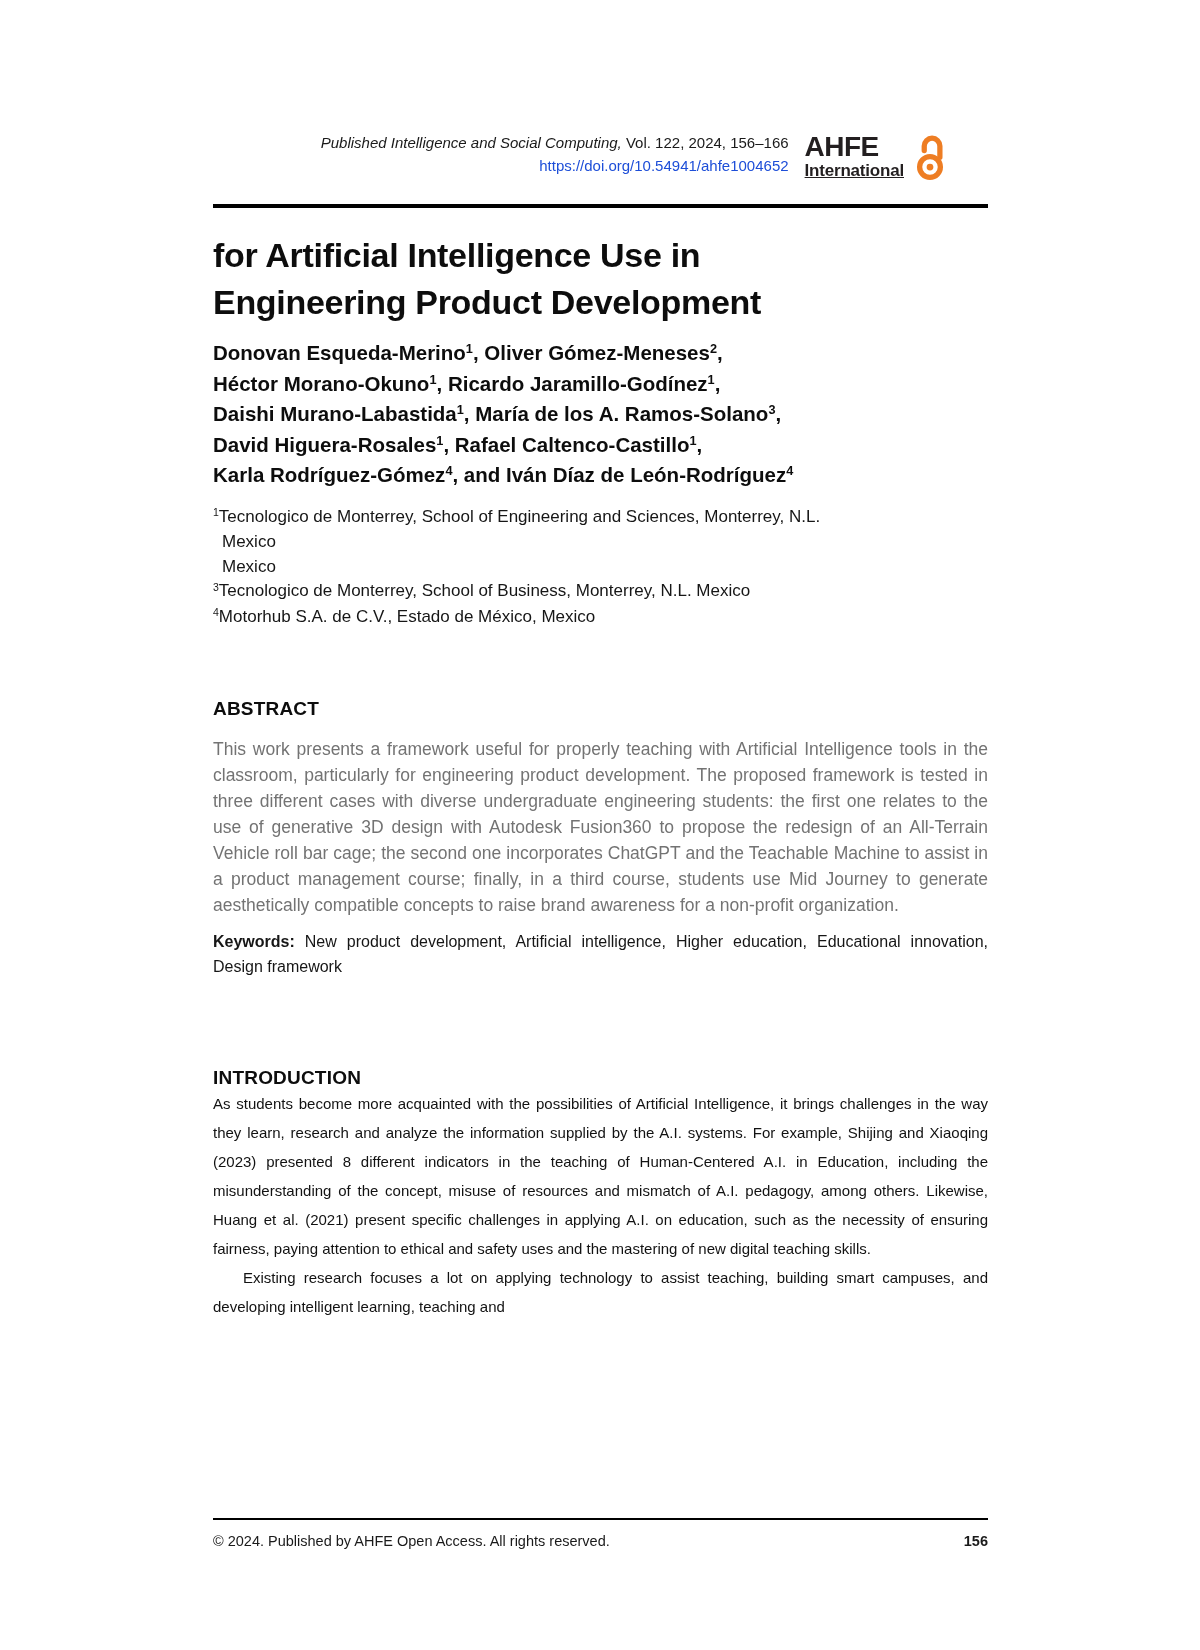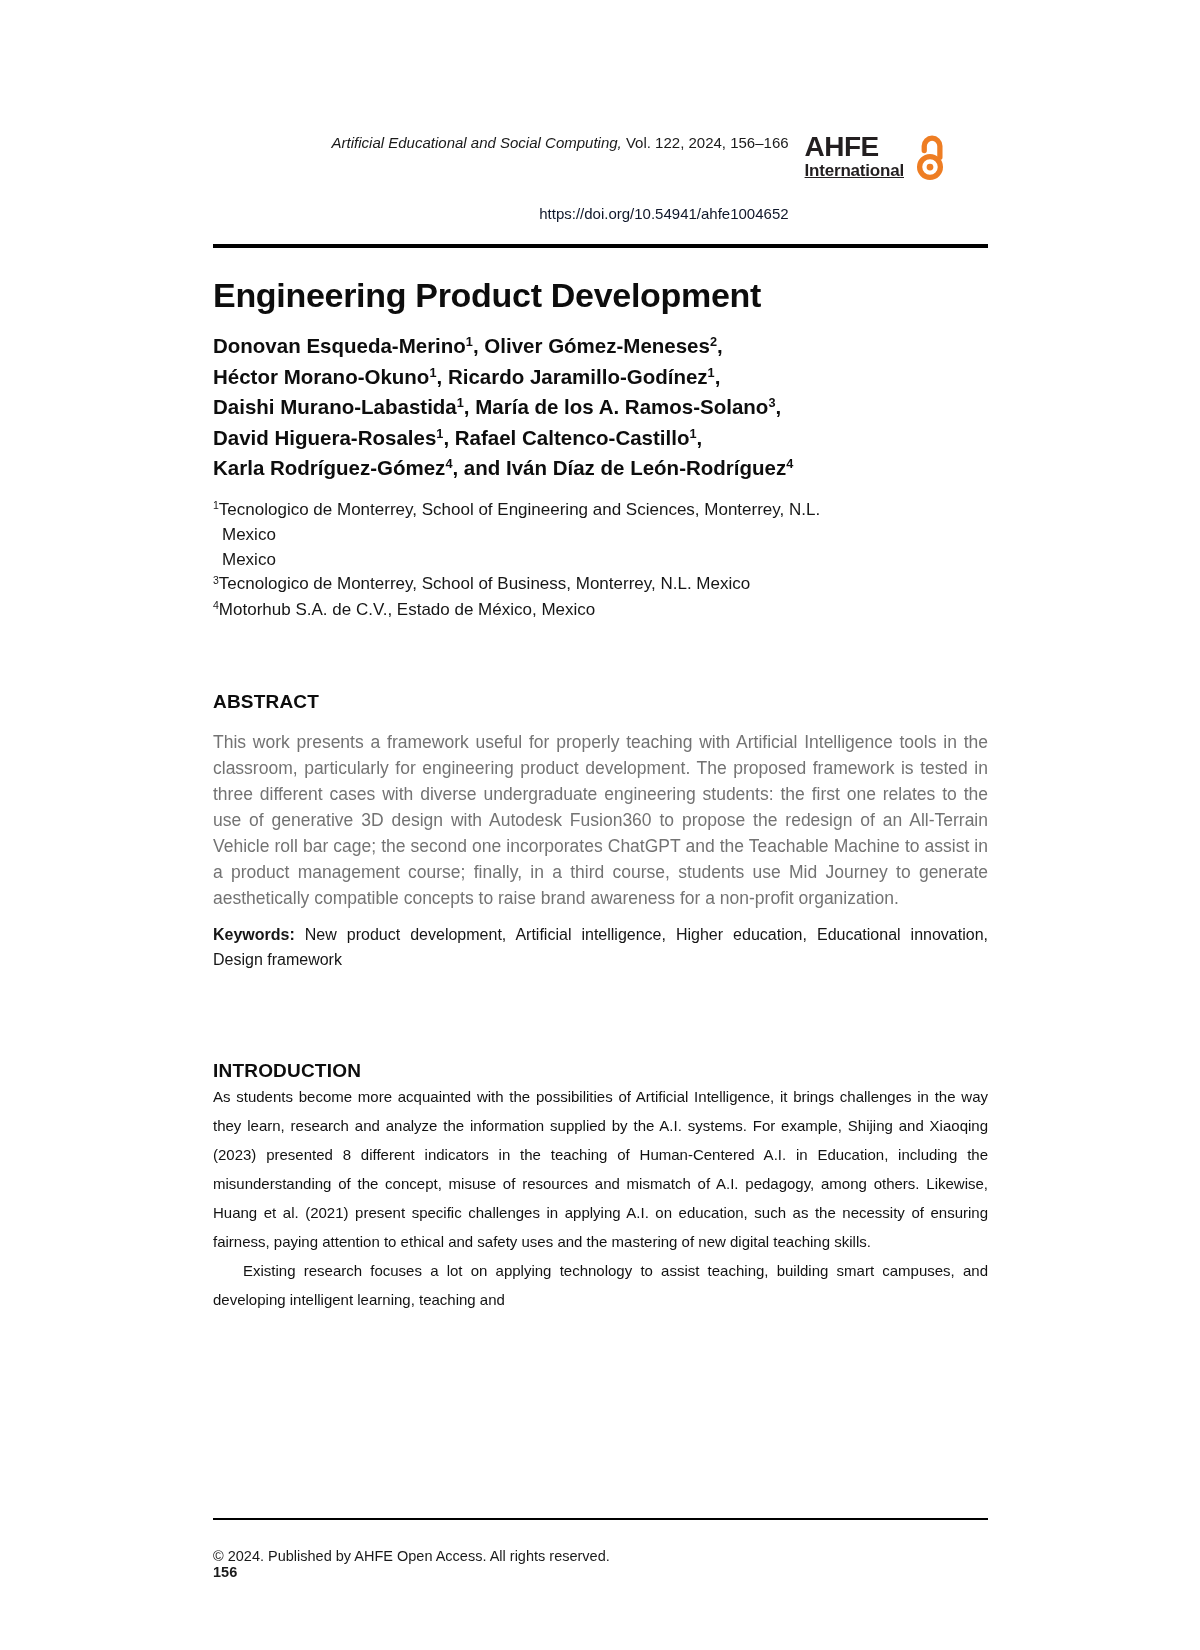--- a/index.html
+++ b/index.html
@@ -69,50 +69,51 @@
     font-size: 15px;
     line-height: 29px;
     text-align: justify;
     color: #121212;
   }
   .intro-para + .intro-para { text-indent: 30px; }
 
   
   .footer { position: absolute; left: 213px; right: 212px; top: 1518px; }
   .footer-rule { height: 2px; background: #000; }
-  .footer-row { display: flex; justify-content: space-between; align-items: baseline; margin-top: 28px; font-size: 14.5px; color: #1a1a1a; flex-direction: column; }
+  .footer-row { display: flex; justify-content: space-between; align-items: baseline; margin-top: 13px; font-size: 14.5px; color: #1a1a1a; }
   .page-num { font-weight: bold; }
 </style>
 </head>
 <body>
 
 <div class="page">
   <div class="content">
 
     <div class="header">
       <div class="header-text">
-        <div><span class="journal-italic">Artificial Educational and Social Computing,</span><span> Vol. 122, 2024, 156–166</span></div>
-        <a class="doi" href="#" id="doi-link" style="color: #0f172a; margin-top: 48px;">https://doi.org/10.54941/ahfe1004652</a>
+        <div><span class="journal-italic">Published Intelligence and Social Computing,</span><span> Vol. 122, 2024, 156–166</span></div>
+        <a class="doi" href="#" id="doi-link" style="color: #1d4ed8;">https://doi.org/10.54941/ahfe1004652</a>
       </div>
       <div class="logo">
         <div class="logo-textcol">
           <span class="logo-word">AHFE</span>
           <span class="logo-sub">International</span>
         </div>
         <svg class="oa-icon" width="28" height="54" viewBox="0 0 34 58" aria-hidden="true">
           <path d="M 10 20 L 10 14.5 A 9.5 9.5 0 0 1 29 14.5 L 29 28" fill="none" stroke="#ee7d23" stroke-width="6.4" stroke-linecap="round"></path>
           <circle cx="17" cy="40" r="12.6" fill="none" stroke="#ee7d23" stroke-width="6.4"></circle>
           <circle cx="17" cy="40" r="4.1" fill="#ee7d23"></circle>
         </svg>
       </div>
     </div>
 
     <div class="top-rule"></div>
 
     <div class="title">
+        <div class="title-line">for Artificial Intelligence Use in</div>
         <div class="title-line">Engineering Product Development</div>
       </div>
 
     <div class="authors">
         <div class="author-line">Donovan Esqueda-Merino<sup>1</sup>, Oliver Gómez-Meneses<sup>2</sup>,</div>
         <div class="author-line">Héctor Morano-Okuno<sup>1</sup>, Ricardo Jaramillo-Godínez<sup>1</sup>,</div>
         <div class="author-line">Daishi Murano-Labastida<sup>1</sup>, María de los A. Ramos-Solano<sup>3</sup>,</div>
         <div class="author-line">David Higuera-Rosales<sup>1</sup>, Rafael Caltenco-Castillo<sup>1</sup>,</div>
         <div class="author-line">Karla Rodríguez-Gómez<sup>4</sup>, and Iván Díaz de León-Rodríguez<sup>4</sup></div>
       </div>

